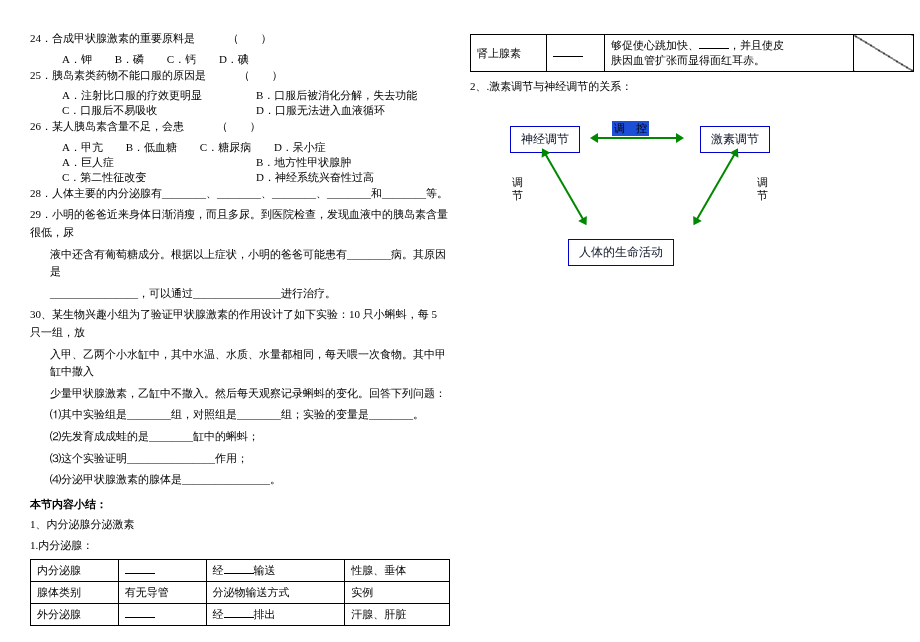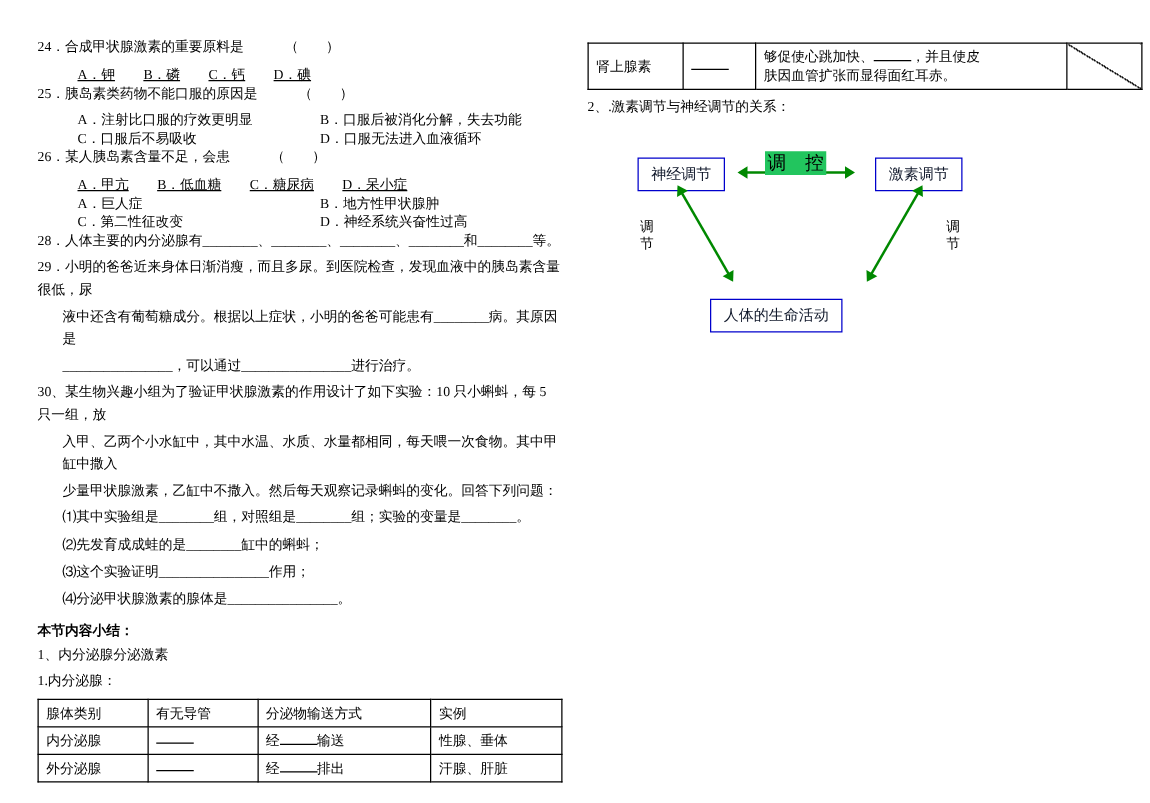--- a/index.html
+++ b/index.html
@@ -34,21 +34,20 @@
     }
     .paren {
       margin-left: 30px;
     }
     .options {
       padding-left: 32px;
     }
     .opt-item {
       display: inline-block;
       margin-right: 20px;
-      text-decoration: underline;
     }
     .opt-line {
       display: flex;
       align-items: flex-end;
     }
     .opt-col {
       flex: 1;
     }
     .sub-item {
       padding-left: 20px;
@@ -195,22 +194,22 @@
       top: -2px;
       left: -4px;
       border-bottom: 8px solid #008800;
       border-left: 5px solid transparent;
       border-right: 5px solid transparent;
     }
     .label-top {
       position: absolute;
       top: -5px;
       left: 112px;
-      font-size: 15px;
-      background: #22c55e;
+      font-size: 11px;
+      background: #1d4ed8;
       padding: 0 2px;
     }
     .label-left {
       position: absolute;
       top: 50px;
       left: 12px;
       font-size: 11px;
       line-height: 1.2;
       background: #fff;
     }
@@ -296,30 +295,30 @@
     <div class="question sub-item">⑶这个实验证明________________作用；</div>
     <div class="question sub-item">⑷分泌甲状腺激素的腺体是________________。</div>
 
     <div class="bold-title">本节内容小结：</div>
     <div class="question">1、内分泌腺分泌激素</div>
     <div class="question">1.内分泌腺：</div>
 
     <table class="table1">
       <tbody>
           <tr>
+        <td>内分泌腺</td>
+        <td><span class="cell-blank blank-short"></span></td>
+        <td><span>经</span><span class="cell-blank blank-med"></span><span>输送</span></td>
+        <td>性腺、垂体</td>
+      </tr>
+      <tr>
         <td>腺体类别</td>
         <td>有无导管</td>
         <td>分泌物输送方式</td>
         <td>实例</td>
-      </tr>
-      <tr>
-        <td>内分泌腺</td>
-        <td><span class="cell-blank blank-short"></span></td>
-        <td><span>经</span><span class="cell-blank blank-med"></span><span>输送</span></td>
-        <td>性腺、垂体</td>
       </tr>
       <tr>
         <td>外分泌腺</td>
         <td><span class="cell-blank blank-short"></span></td>
         <td><span>经</span><span class="cell-blank blank-med"></span><span>排出</span></td>
         <td>汗腺、肝脏</td>
       </tr>
     </tbody>
       </table>
 

